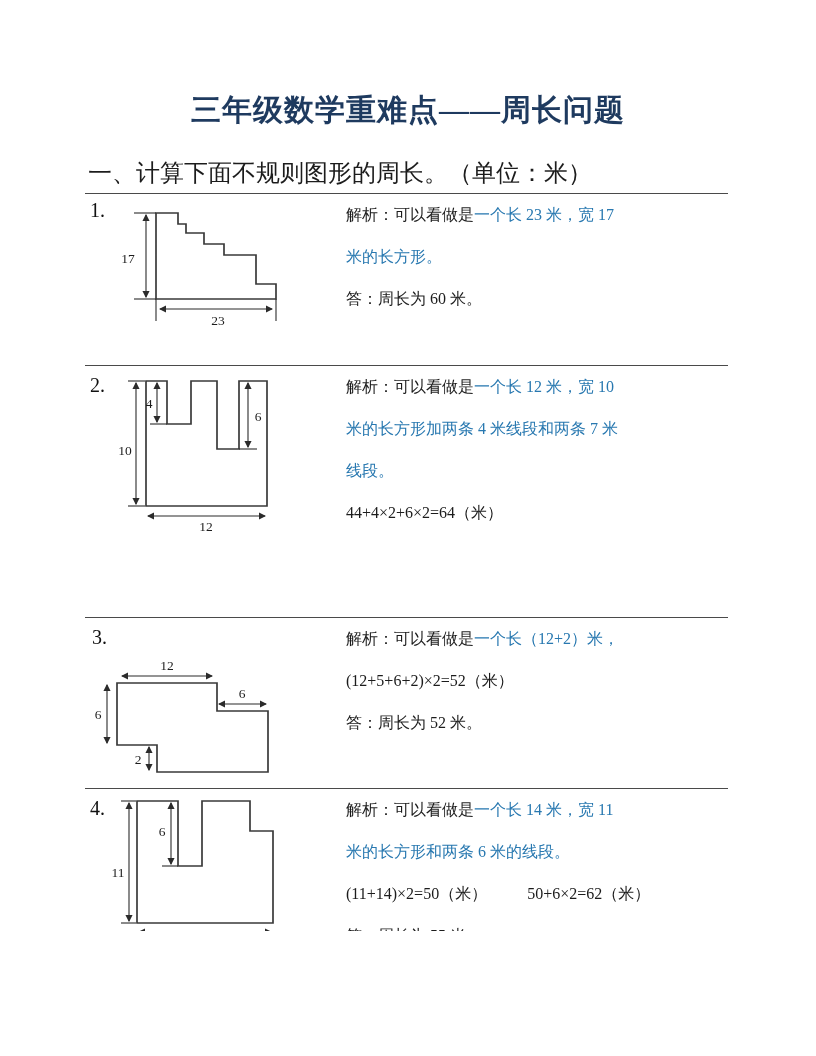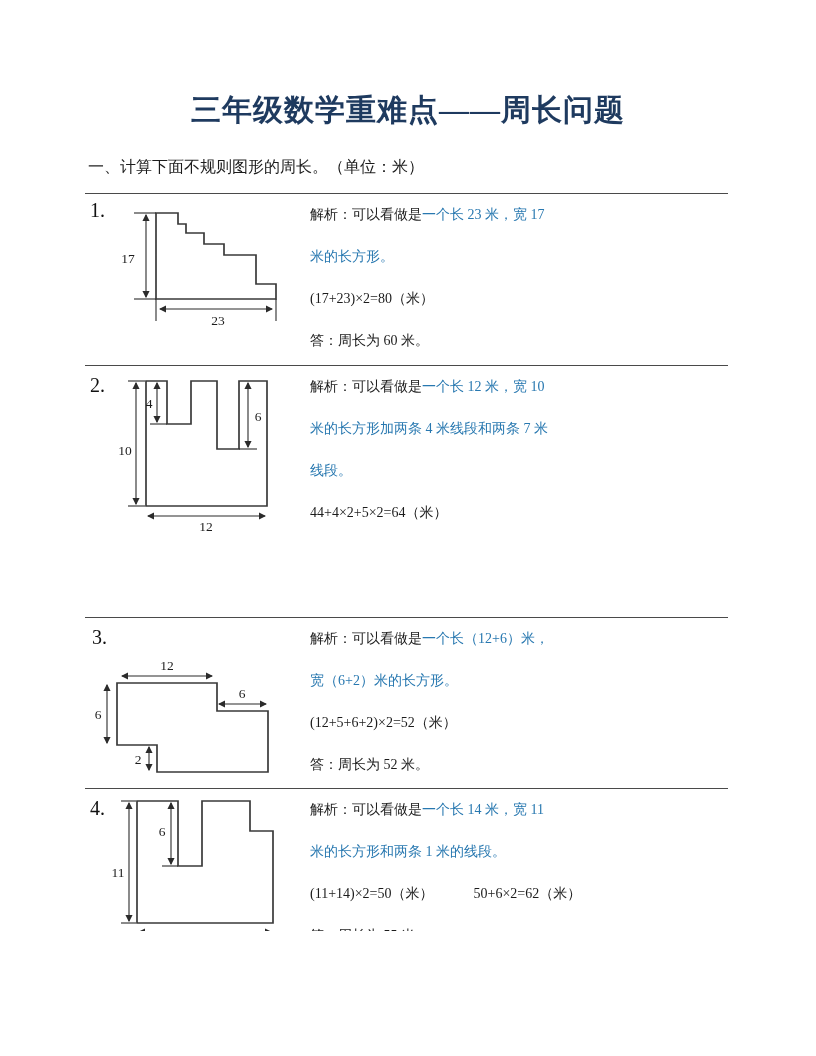--- a/index.html
+++ b/index.html
@@ -6,21 +6,21 @@
   .page {
     position:relative; width:816px; height:931px; background:#ffffff;
     font-family:"Liberation Serif","DejaVu Serif",serif; color:#1c1c1c;
     overflow:hidden;
   }
   .doc-title {
     margin:0; padding-top:90px; text-align:center;
     font-size:30px; font-weight:bold; color:#1e3a5f; letter-spacing:1px;
   }
   .section-heading {
-    margin:26px 0 0 88px; font-size:16px; color:#1c1c1c;
+    margin:26px 0 0 88px; font-size:24px; color:#1c1c1c;
   }
   .problems {
     position:absolute; top:193px; left:85px; width:643px;
     border-bottom:1.5px solid #4a4a4a;
   }
   .row {
     display:grid; grid-template-columns:225px 1fr;
     border-top:1.5px solid #4a4a4a; box-sizing:border-box;
   }
   .row-1 { height:172px; }
@@ -29,21 +29,21 @@
   .row-4 { height:167px; }
   .fig-cell { position:relative; }
   .pnum { position:absolute; font-size:20px; color:#111; }
   .fig { position:absolute; }
   .shape { fill:none; stroke:#3a3a3a; stroke-width:1.7; }
   .dim, .tick { stroke:#2b2b2b; stroke-width:1.1; fill:none; }
   .fig text {
     font-family:"Liberation Serif","DejaVu Serif",serif;
     font-size:13.5px; fill:#1c1c1c; text-anchor:middle;
   }
-  .sol-cell { font-size:14px; line-height:42px; width:420px; }
+  .sol-cell { font-size:16px; line-height:42px; width:420px;margin-left:36px; }
   .line { margin:0; height:42px; white-space:nowrap; }
   .hl { color:#2878b0; }
   .eq2 { margin-left:40px; }
 </style>
 </head>
 <body>
 
 <div class="page">
 
   <svg width="0" height="0" style="position:absolute" aria-hidden="true">
@@ -71,21 +71,20 @@
           <line class="tick" x1="48" y1="96" x2="48" y2="118"></line>
           <line class="tick" x1="168" y1="96" x2="168" y2="118"></line>
           <line class="dim" x1="52" y1="106" x2="164" y2="106" marker-start="url(#arw)" marker-end="url(#arw)"></line>
           <text x="20" y="60">17</text>
           <text x="110" y="122">23</text>
         </svg>
       </div>
       <div class="sol-cell">
         <p class="line"><span>解析：可以看做是</span><span class="hl">一个长 23 米，宽 17</span></p>
         <p class="line hl">米的长方形。</p>
-        <p class="line">(17+23)×2=80（米）</p>
         <p class="line">答：周长为 60 米。</p>
       </div>
     </div>
 
     <div class="row row-2">
       <div class="fig-cell">
         <span class="pnum" style="left:5px; top:8px;">2.</span>
         <svg class="fig" style="left:31px; top:0px;" width="200" height="168" viewBox="0 0 200 168">
           <path class="shape" d="M30,15 H51 V58 H75 V15 H101 V83 H123 V15 H151 V140 H30 Z"></path>
           <line class="dim" x1="20" y1="17" x2="20" y2="138" marker-start="url(#arw)" marker-end="url(#arw)"></line>
@@ -99,42 +98,41 @@
           <text x="9" y="89">10</text>
           <text x="33" y="42">4</text>
           <text x="142" y="55">6</text>
           <text x="90" y="165">12</text>
         </svg>
       </div>
       <div class="sol-cell">
         <p class="line"><span>解析：可以看做是</span><span class="hl">一个长 12 米，宽 10</span></p>
         <p class="line hl">米的长方形加两条 4 米线段和两条 7 米</p>
         <p class="line hl">线段。</p>
-        <p class="line">44+4×2+5×2=64（米）</p>
+        <p class="line">44+4×2+6×2=64（米）</p>
       </div>
     </div>
 
     <div class="row row-3">
       <div class="fig-cell">
         <span class="pnum" style="left:7px; top:8px;">3.</span>
         <svg class="fig" style="left:7px; top:36px;" width="200" height="132" viewBox="0 0 200 132">
           <path class="shape" d="M25,29 H125 V57 H176 V118 H65 V91 H25 Z"></path>
           <line class="dim" x1="30" y1="22" x2="120" y2="22" marker-start="url(#arw)" marker-end="url(#arw)"></line>
           <line class="dim" x1="127" y1="50" x2="174" y2="50" marker-start="url(#arw)" marker-end="url(#arw)"></line>
           <line class="dim" x1="15" y1="31" x2="15" y2="89" marker-start="url(#arw)" marker-end="url(#arw)"></line>
           <line class="dim" x1="57" y1="93" x2="57" y2="116" marker-start="url(#arw)" marker-end="url(#arw)"></line>
           <text x="75" y="16">12</text>
           <text x="150" y="44">6</text>
           <text x="6" y="65">6</text>
           <text x="46" y="110">2</text>
         </svg>
       </div>
       <div class="sol-cell">
-        <p class="line"><span>解析：可以看做是</span><span class="hl">一个长（12+6）米，</span></p>
-        <p class="line hl">宽（6+2）米的长方形。</p>
+        <p class="line"><span>解析：可以看做是</span><span class="hl">一个长（12+2）米，</span></p>
         <p class="line">(12+5+6+2)×2=52（米）</p>
         <p class="line">答：周长为 52 米。</p>
       </div>
     </div>
 
     <div class="row row-4">
       <div class="fig-cell">
         <span class="pnum" style="left:5px; top:8px;">4.</span>
         <svg class="fig" style="left:25px; top:2px;" width="210" height="160" viewBox="0 0 210 160">
           <path class="shape" d="M27,10 H68 V75 H92 V10 H140 V40 H163 V132 H27 Z"></path>
@@ -144,20 +142,20 @@
           <line class="dim" x1="61" y1="12" x2="61" y2="73" marker-start="url(#arw)" marker-end="url(#arw)"></line>
           <line class="tick" x1="52" y1="75" x2="68" y2="75"></line>
           <line class="dim" x1="29" y1="141" x2="161" y2="141" marker-start="url(#arw)" marker-end="url(#arw)"></line>
           <text x="8" y="86">11</text>
           <text x="52" y="45">6</text>
           <text x="95" y="157">14</text>
         </svg>
       </div>
       <div class="sol-cell">
         <p class="line"><span>解析：可以看做是</span><span class="hl">一个长 14 米，宽 11</span></p>
-        <p class="line hl">米的长方形和两条 1 米的线段。</p>
+        <p class="line hl">米的长方形和两条 6 米的线段。</p>
         <p class="line"><span>(11+14)×2=50（米）</span><span class="eq2">50+6×2=62（米）</span></p>
         <p class="line">答：周长为 55 米。</p>
       </div>
     </div>
 
   </div>
 </div>
 
 </body></html>

